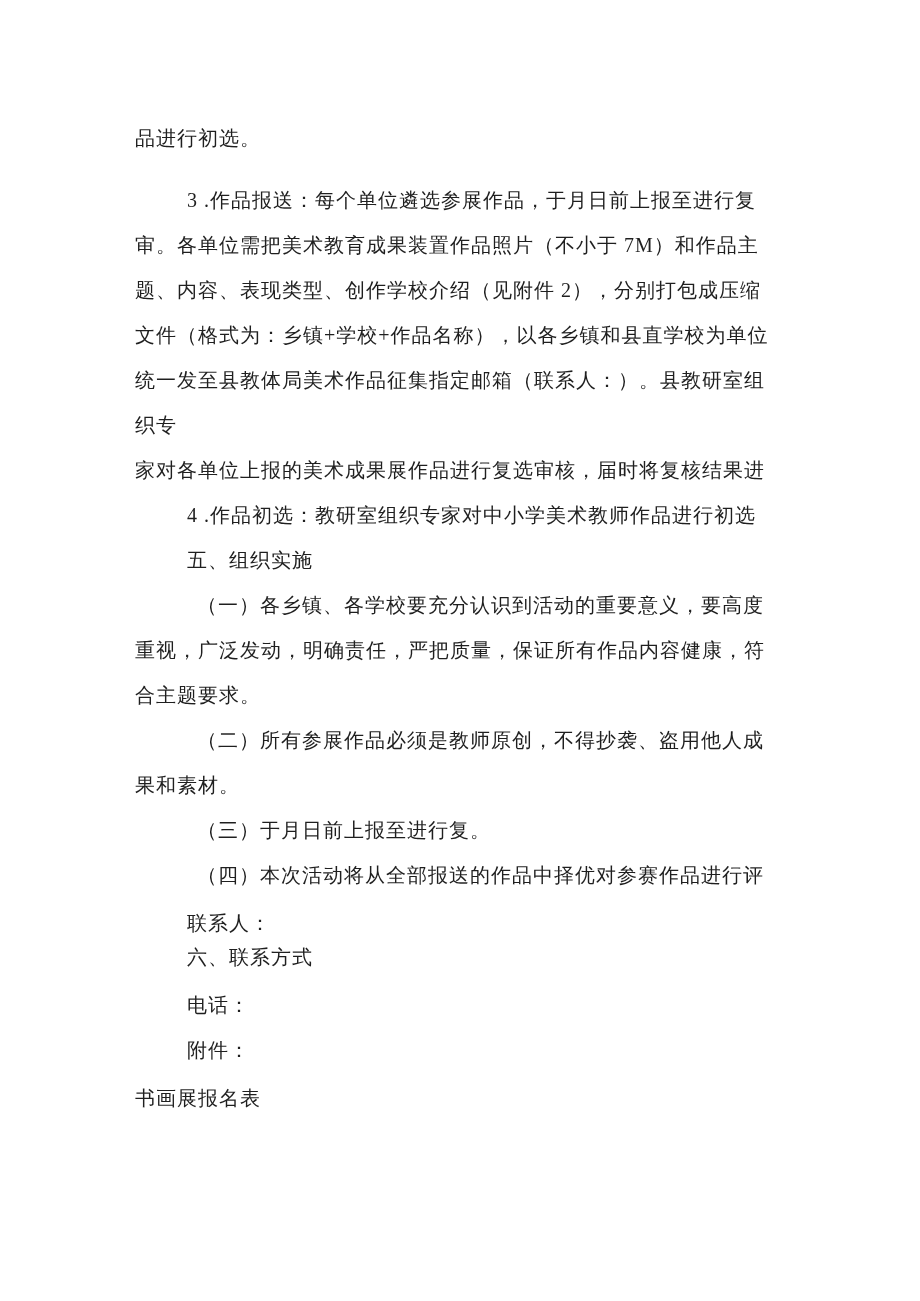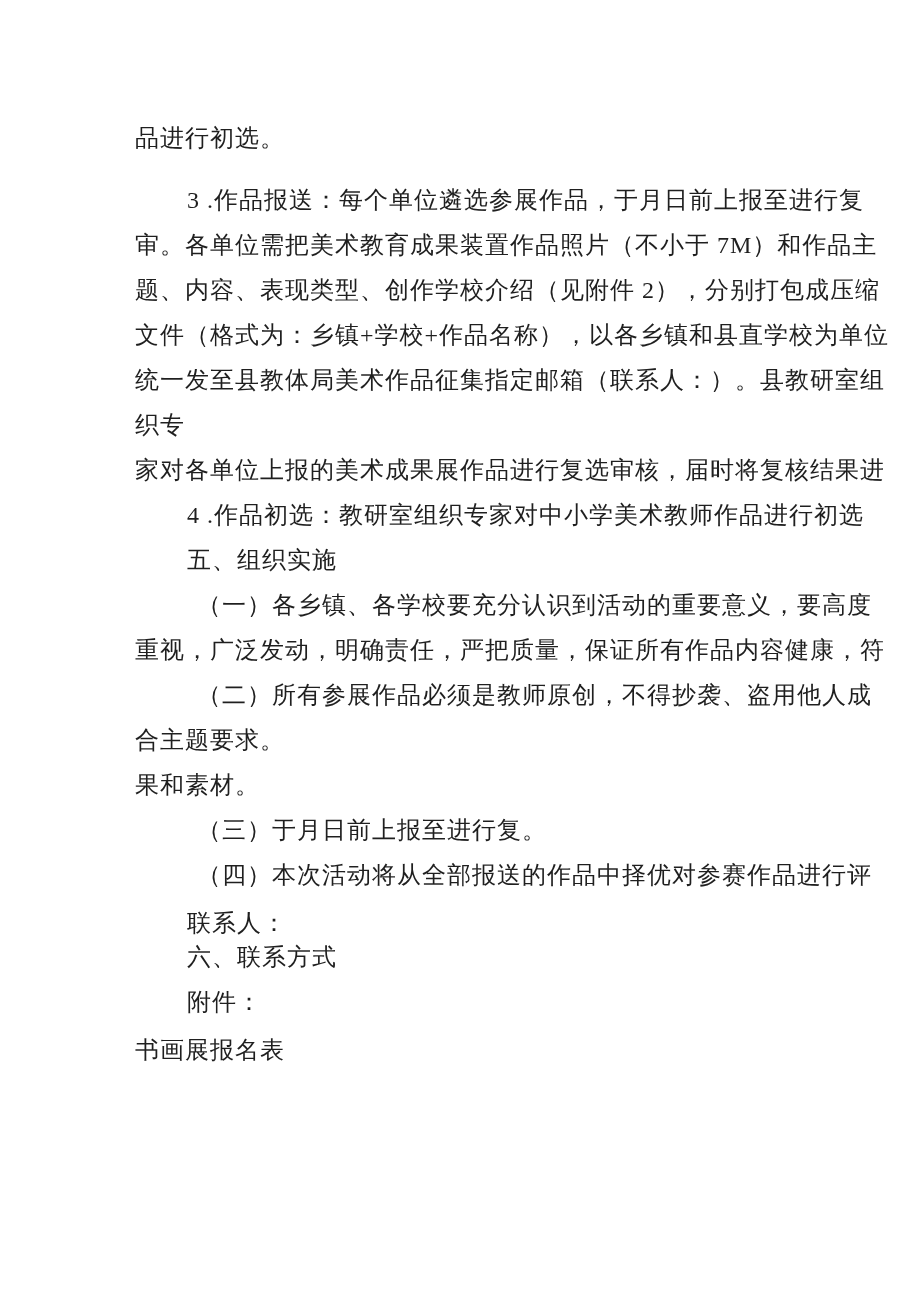--- a/index.html
+++ b/index.html
@@ -8,21 +8,21 @@
     background: #ffffff;
   }
   .page {
     position: relative;
     width: 920px;
     height: 1301px;
     background: #ffffff;
     box-sizing: border-box;
     padding: 116px 135px 0 135px;
     font-family: "Liberation Serif", "DejaVu Serif", serif;
-    font-size: 24px;
+    font-size: 20px;
     letter-spacing: 1px;
     color: #1f1f1f;
     overflow: hidden;
   }
   .line {
     height: 45px;
     line-height: 45px;
     white-space: nowrap;
   }
   .indent  { padding-left: 52px; }   
@@ -41,22 +41,23 @@
   <div class="line flush">审。各单位需把美术教育成果装置作品照片（不小于 7M）和作品主</div>
   <div class="line flush">题、内容、表现类型、创作学校介绍（见附件 2），分别打包成压缩</div>
   <div class="line flush">文件（格式为：乡镇+学校+作品名称），以各乡镇和县直学校为单位</div>
   <div class="line flush">统一发至县教体局美术作品征集指定邮箱（联系人：）。县教研室组</div>
   <div class="line flush">织专</div>
   <div class="line flush">家对各单位上报的美术成果展作品进行复选审核，届时将复核结果进</div>
   <div class="line indent">4 .作品初选：教研室组织专家对中小学美术教师作品进行初选</div>
   <div class="line indent">五、组织实施</div>
   <div class="line indent2">（一）各乡镇、各学校要充分认识到活动的重要意义，要高度</div>
   <div class="line flush">重视，广泛发动，明确责任，严把质量，保证所有作品内容健康，符</div>
+  <div class="line flush">合主题要求。</div>
   <div class="line indent2">（二）所有参展作品必须是教师原创，不得抄袭、盗用他人成</div>
-  <div class="line flush">合主题要求。</div>
   <div class="line flush">果和素材。</div>
   <div class="line indent2">（三）于月日前上报至进行复。</div>
   <div class="line indent2">（四）本次活动将从全部报送的作品中择优对参赛作品进行评</div>
   <div class="line indent mt-sm">联系人：</div>
   <div class="line indent mt-neg">六、联系方式</div>
+  <div class="line indent mt-sm">电话：</div>
   <div class="line indent">附件：</div>
   <div class="line center mt-sm">书画展报名表</div>
 </div>
 
 </body></html>

